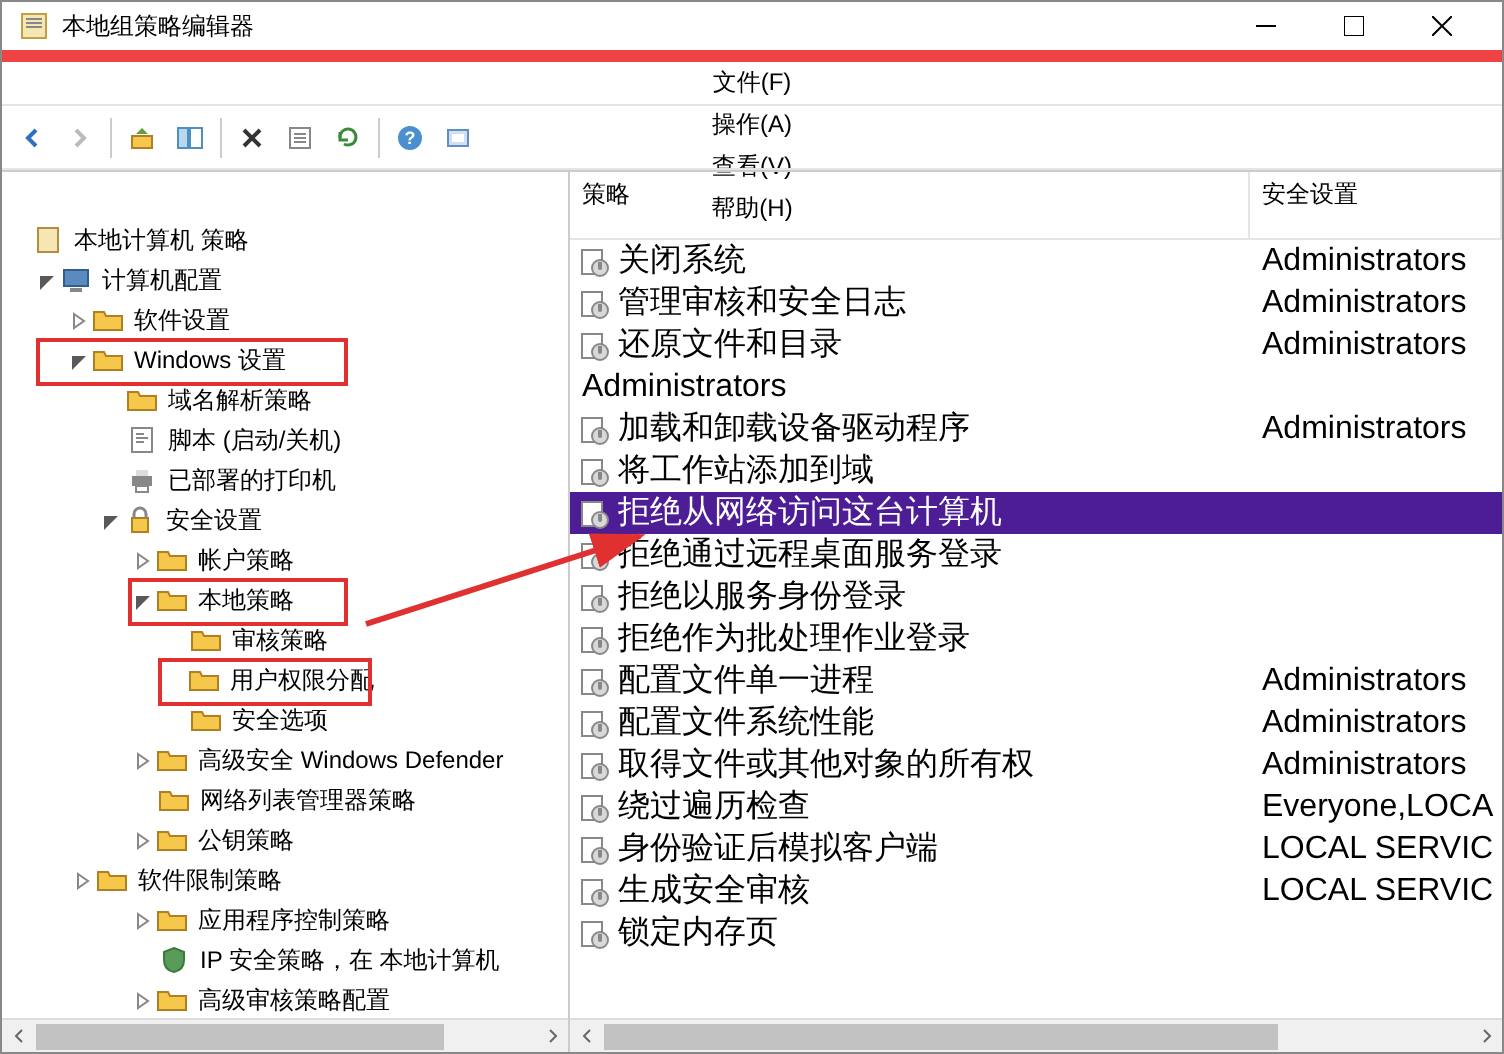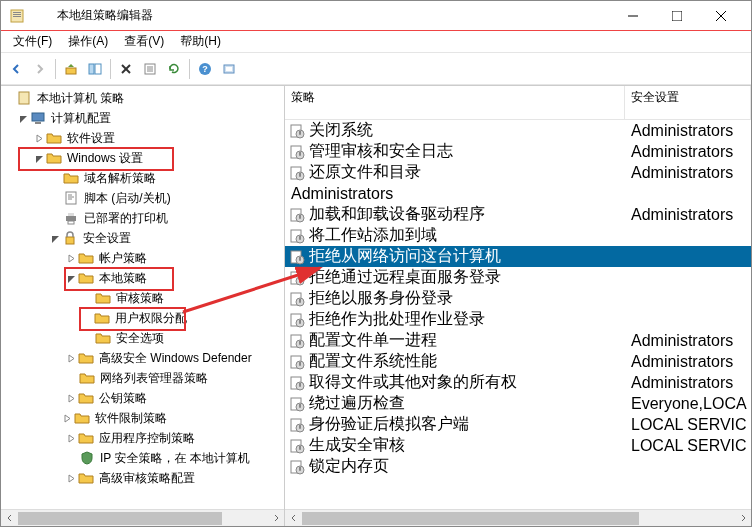--- a/index.html
+++ b/index.html
@@ -1,41 +1,41 @@
 <!DOCTYPE html>
 <html><head>
 <meta charset="utf-8">
 <style>
 * { margin: 0; padding: 0; box-sizing: border-box; font-family: "Microsoft YaHei", "Segoe UI", sans-serif; }
 body { background: #fff; font-size: 12px; color: #000; width: 752px; height: 527px; overflow: hidden; display: flex; flex-direction: column; border: 1px solid #888; }
 
 
-.titlebar { height: 30px; display: flex; align-items: center; padding: 0 8px; border-bottom: 1px solid #ef4444; gap: 26px; }
+.titlebar { height: 30px; display: flex; align-items: center; padding: 0 8px; border-bottom: 6px solid #ef4444; }
 .titlebar .icon { width: 16px; height: 16px; margin-right: 6px; }
 .titlebar .title { flex: 1; font-size: 12px; }
 .titlebar .winbtns { display: flex; }
 .titlebar .winbtn { width: 44px; height: 28px; display: flex; align-items: center; justify-content: center; }
 .titlebar .winbtn svg { width: 10px; height: 10px; }
 
 
-.menubar { height: 22px; display: flex; align-items: center; padding: 0 4px; border-bottom: 1px solid #e5e5e5; }
+.menubar { height: 22px; display: flex; align-items: center; padding: 0 4px; border-bottom: 1px solid #e5e5e5; flex-direction: column; }
 .menubar .menuitem { padding: 2px 8px; font-size: 12px; }
 
 
 .toolbar { height: 32px; display: flex; align-items: center; padding: 0 4px; border-bottom: 1px solid #e5e5e5; gap: 2px; }
 .toolbar .tbtn { width: 22px; height: 22px; display: flex; align-items: center; justify-content: center; border: 1px solid transparent; }
 .toolbar .sep { width: 1px; height: 20px; background: #ccc; margin: 0 2px; }
 
 
 .main { flex: 1; display: flex; overflow: hidden; border-top: 1px solid #ccc; }
 .pane-left { width: 284px; display: flex; flex-direction: column; border-right: 1px solid #ccc; overflow: hidden; }
 .pane-right { flex: 1; display: flex; flex-direction: column; overflow: hidden; }
 
 
-.tree { flex: 1; overflow: auto; padding: 2px 0; }
+.tree { flex: 1; overflow: auto; padding: 2px 0; margin-top: 22px; }
 .tree-row { display: flex; align-items: center; height: 20px; white-space: nowrap; position: relative; }
 .tree-row .twisty { width: 12px; height: 12px; display: flex; align-items: center; justify-content: center; margin-right: 1px; flex-shrink: 0; }
 .tree-row .twisty.none { visibility: hidden; }
 .tree-row .icon { width: 16px; height: 16px; margin-right: 3px; flex-shrink: 0; display: flex; align-items: center; justify-content: center; }
 .tree-row .label { font-size: 12px; padding: 1px 2px; }
 .tree-row.highlight-red { position: relative; }
 .tree-row.highlight-red::after { content: ''; position: absolute; border: 2px solid #e03030; pointer-events: none; }
 .tree-row.hl-windows::after { left: 17px; top: -1px; width: 152px; height: 20px; }
 .tree-row.hl-local::after { left: 63px; top: -1px; width: 106px; height: 20px; }
 .tree-row.hl-user::after { left: 78px; top: -1px; width: 103px; height: 20px; }
@@ -45,21 +45,21 @@
 .list-header .col { padding: 3px 6px; font-size: 12px; border-right: 1px solid #e5e5e5; }
 .list-header .col1 { width: 340px; }
 .list-header .col2 { flex: 1; }
 
 
 .list-body { flex: 1; overflow: auto; position: relative; }
 .list-row { display: flex; align-items: center; height: 21px; }
 .list-row .cell1 { width: 340px; display: flex; align-items: center; padding-left: 4px; overflow: hidden; }
 .list-row .cell2 { flex: 1; padding-left: 6px; overflow: hidden; white-space: nowrap; }
 .list-row .icon { width: 16px; height: 16px; margin-right: 4px; flex-shrink: 0; }
-.list-row.selected { background: #0369a1; color: #fff; text-align: center; }
+.list-row.selected { background: #4c1d95; color: #fff; text-align: center; }
 .list-row .txt { font-size: 16px; white-space: nowrap; }
 
 
 .hscroll { height: 17px; background: #f0f0f0; display: flex; align-items: center; border-top: 1px solid #ddd; }
 .hscroll .arrow { width: 17px; height: 17px; display: flex; align-items: center; justify-content: center; }
 .hscroll .track { flex: 1; height: 17px; position: relative; }
 .hscroll .thumb { position: absolute; top: 2px; height: 13px; background: #c2c2c2; }
 
 
 .svg-folder { fill: #f5c84c; }
@@ -357,21 +357,21 @@
             </svg>
           </span>
         <span class="icon">
             <svg viewBox="0 0 16 16">
               <path d="M1 4 L6 4 L7 6 L15 6 L15 13 L1 13 Z" class="svg-folder" stroke="#b08020"></path>
             </svg>
           </span>
         <span class="label">公钥策略</span>
       </div>
 
-      <div class="tree-row" style="padding-left:60px">
+      <div class="tree-row" style="padding-left:34px">
         <span class="twisty">
             <svg width="9" height="9" viewBox="0 0 9 9">
               <path d="M2 1 L7 4.5 L2 8 Z" fill="none" stroke="#888"></path>
             </svg>
           </span>
         <span class="icon">
             <svg viewBox="0 0 16 16">
               <path d="M1 4 L6 4 L7 6 L15 6 L15 13 L1 13 Z" class="svg-folder" stroke="#b08020"></path>
             </svg>
           </span>

